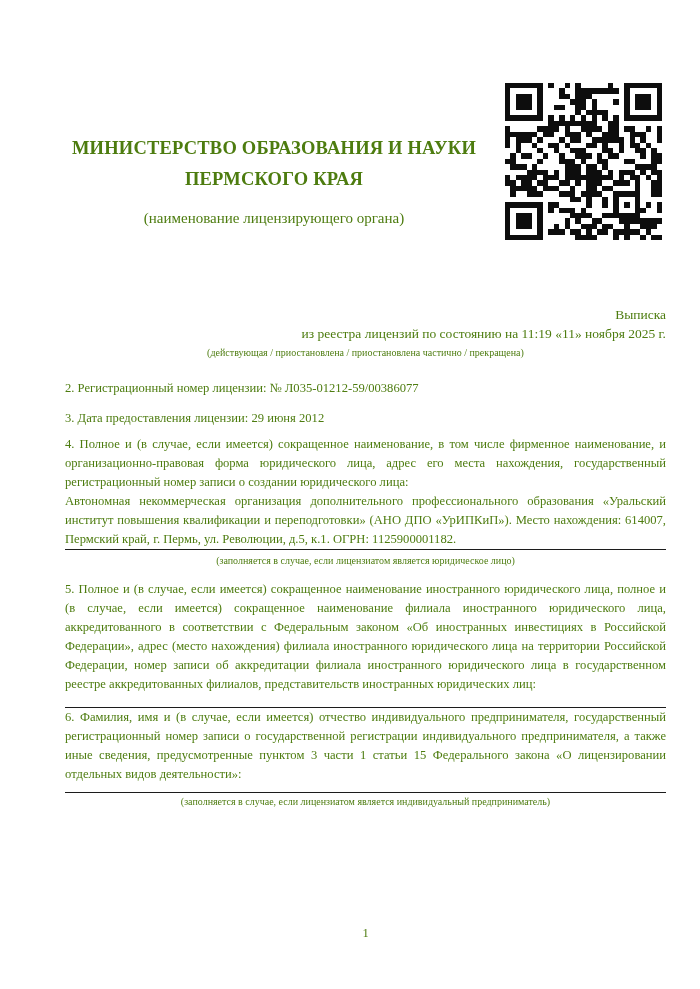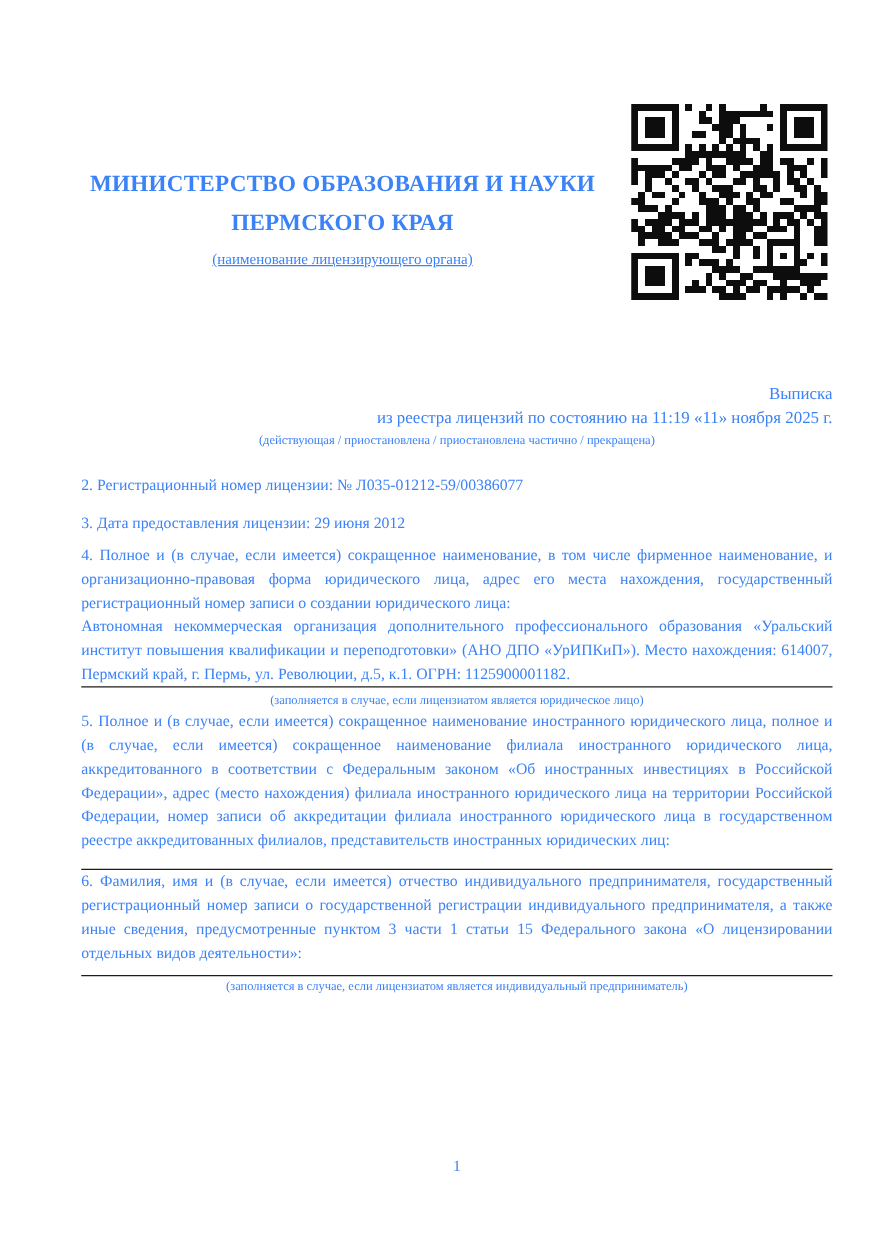--- a/index.html
+++ b/index.html
@@ -6,21 +6,21 @@
     margin: 0;
     padding: 0;
     background: #ffffff;
   }
   .page {
     position: relative;
     width: 700px;
     height: 989px;
     margin: 0 auto;
     background: #ffffff;
-    color: #3b82f6;
+    color: #4d7c0f;
     font-family: "Liberation Serif", "DejaVu Serif", serif;
     overflow: hidden;
     box-sizing: border-box;
     padding: 0 34px 16px 65px;
   }
   .content { width: 601px; }
 
   
   .hdr { position: relative; height: 250px; }
   .ministry {
@@ -31,24 +31,23 @@
     text-align: center;
   }
   .ministry-name {
     font-weight: bold;
     font-size: 18.5px;
     line-height: 31px;
     letter-spacing: 0.2px;
     white-space: nowrap;
   }
   .ministry-caption {
-    font-size: 12px;
+    font-size: 15px;
     line-height: 13px;
-    margin-top: 6px;
-    text-decoration: underline;
+    margin-top: 17px;
   }
   .qr-box {
     position: absolute;
     left: 440px;
     top: 83px;
     width: 157px;
     height: 157px;
   }
   .qr-box svg { display: block; width: 157px; height: 157px; }
 
@@ -80,21 +79,21 @@
   .field-line {
     height: 13px;
     border-bottom: 1.6px solid #1c1c1c;
   }
   .mt-item1 { margin-top: 29px; }
   .mt-note1 { margin-top: 3px; }
   .mt-item2 { margin-top: 19px; }
   .mt-item3 { margin-top: 11px; }
   .mt-item4 { margin-top: 7px; }
   .mt-cap4  { margin-top: 4px; }
-  .mt-item5 { }
+  .mt-item5 { margin-top: 12px; }
   .mt-cap5  { margin-top: 2px; }
   .mt-item6 { }
   .mt-rule6 { margin-top: -5px; }
   .mt-cap6  { margin-top: 2px; }
   .mt-item7 { margin-top: 23px; }
 
   
   .page-footer {
     position: absolute;
     left: 65px;

